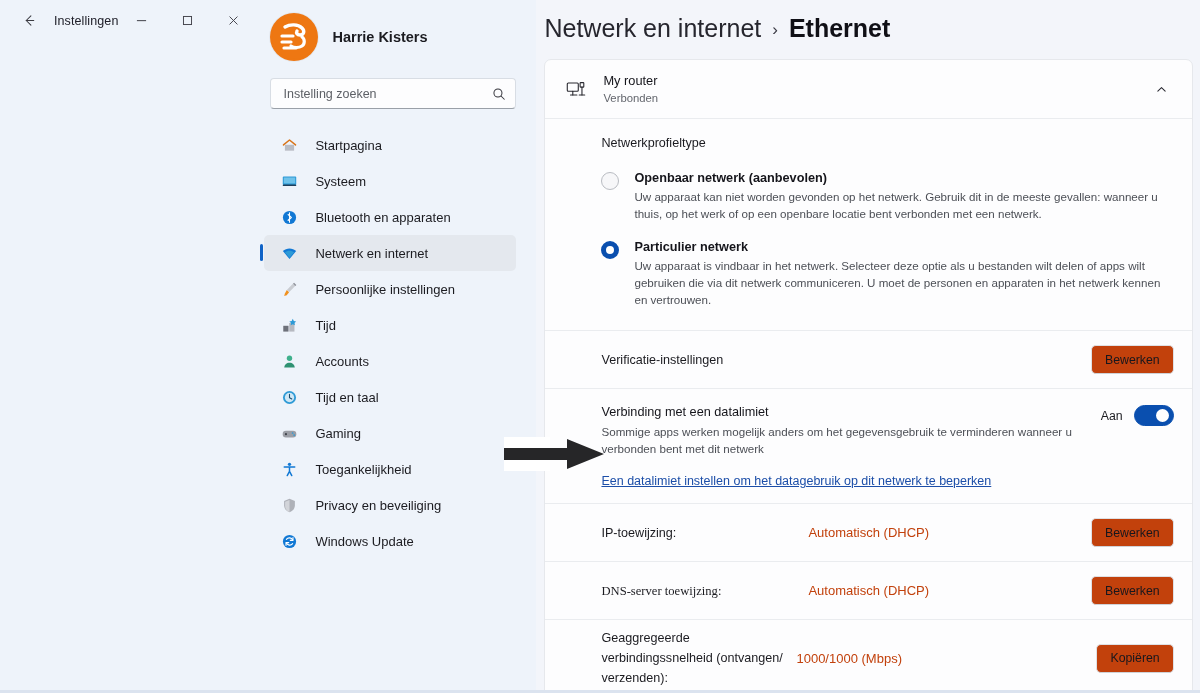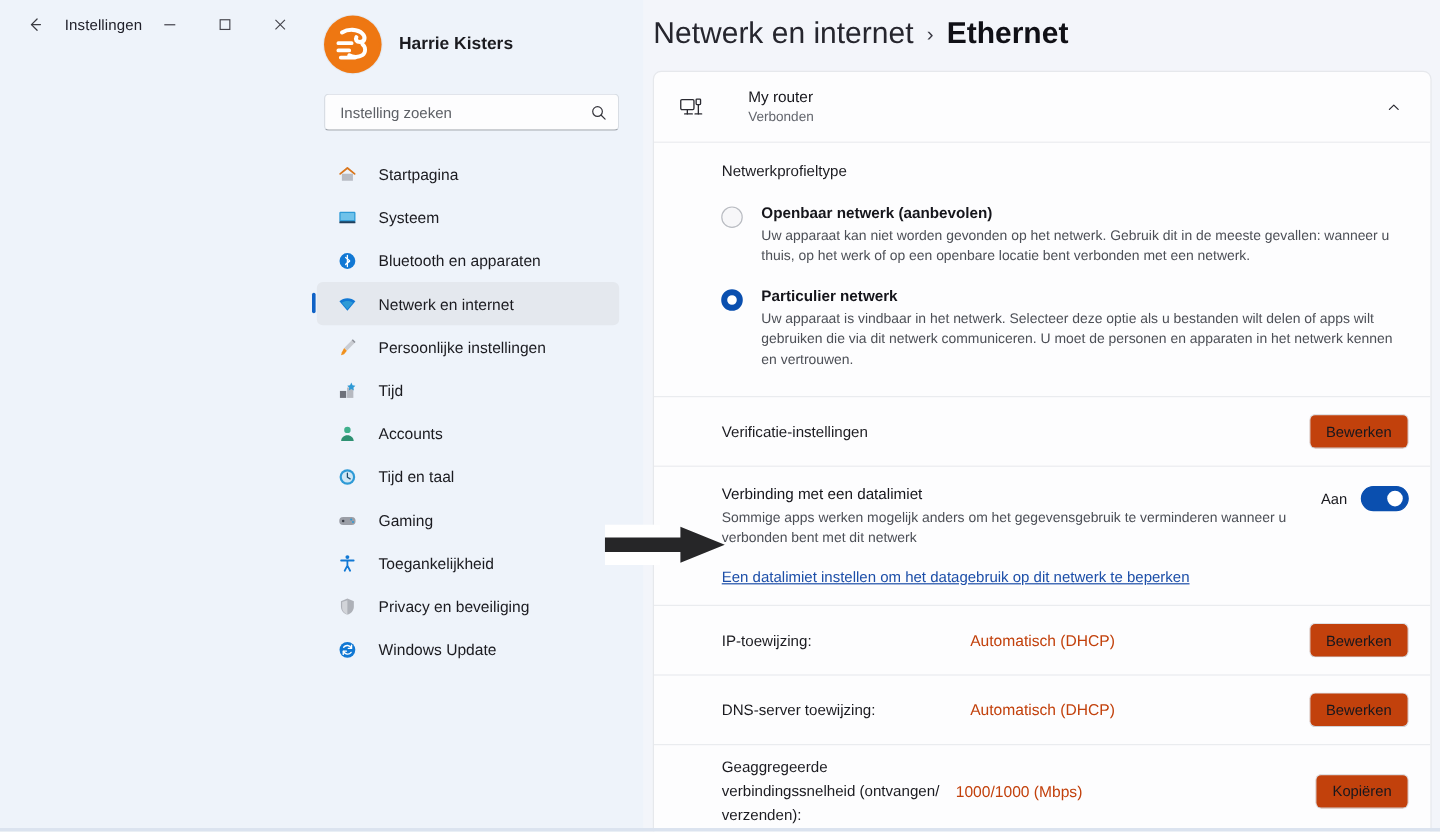--- a/index.html
+++ b/index.html
@@ -178,21 +178,20 @@
     border: 1px solid #e6e8ec;
     border-radius: 7px;
     overflow: hidden;
   }
 
   .router-row {
     display: flex;
     align-items: center;
     height: 58px;
     padding: 0 18px 0 16px;
-    gap: 20px;
   }
   .router-ico {
     width: 30px; flex: 0 0 30px;
     display: flex; align-items: center; justify-content: center;
     color: #2a2a31;
   }
   .router-txt { margin-left: 12px; flex: 1; }
   .router-name { font-size: 12.8px; color: #15151b; line-height: 16px; }
   .router-sub { font-size: 11.3px; color: #63666d; line-height: 15px; margin-top: 2px; }
   .chev { color: #26262e; display: flex; padding: 6px; }
@@ -590,21 +589,21 @@
         <div>
             <div class="srow">
               <div class="srow-label" style="width: 195px;">IP-toewijzing:</div>
               <div class="srow-value">Automatisch (DHCP)</div>
               <div class="srow-right">
                 <button class="btn">Bewerken</button>
               </div>
             </div>
             <div class="divider"></div>
             <div class="srow">
-              <div class="srow-label" style="width: 195px;">DNS-server toewijzing:</div>
+              <div class="srow-label" style="width: 195px; font-family: Liberation Serif, serif;">DNS-server toewijzing:</div>
               <div class="srow-value">Automatisch (DHCP)</div>
               <div class="srow-right">
                 <button class="btn">Bewerken</button>
               </div>
             </div>
             <div class="divider"></div>
             <div class="srow">
               <div class="srow-label wrapped">Geaggregeerde verbindingssnelheid (ontvangen/ verzenden):</div>
               <div class="srow-value fixed">1000/1000 (Mbps)</div>
               <div class="srow-right">

